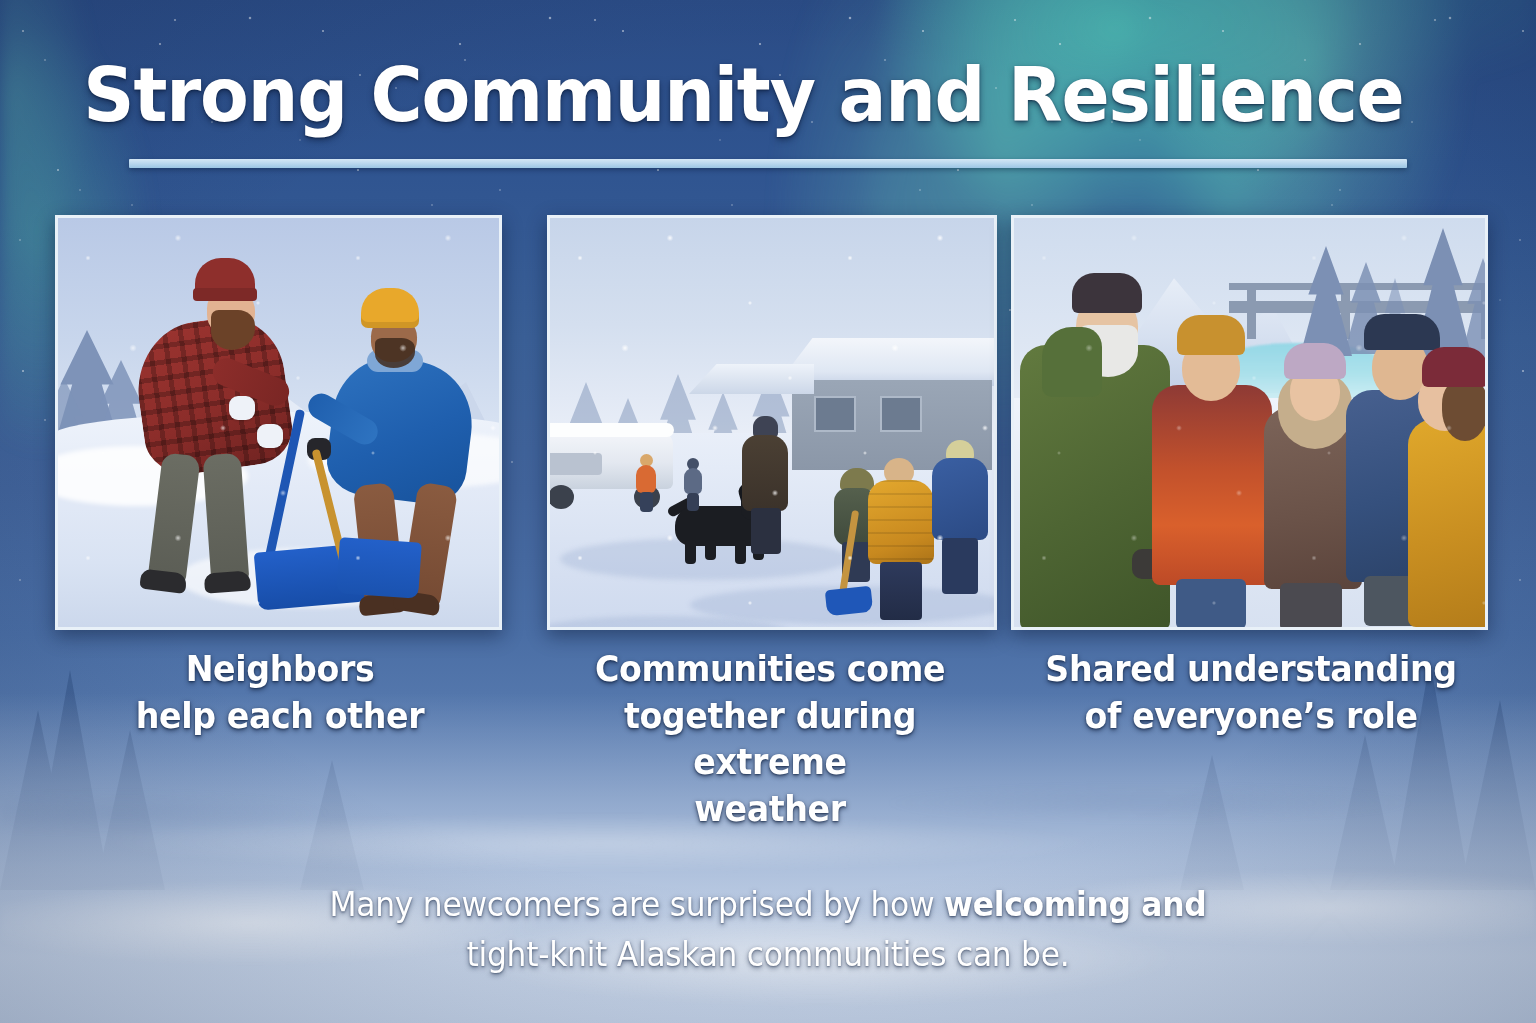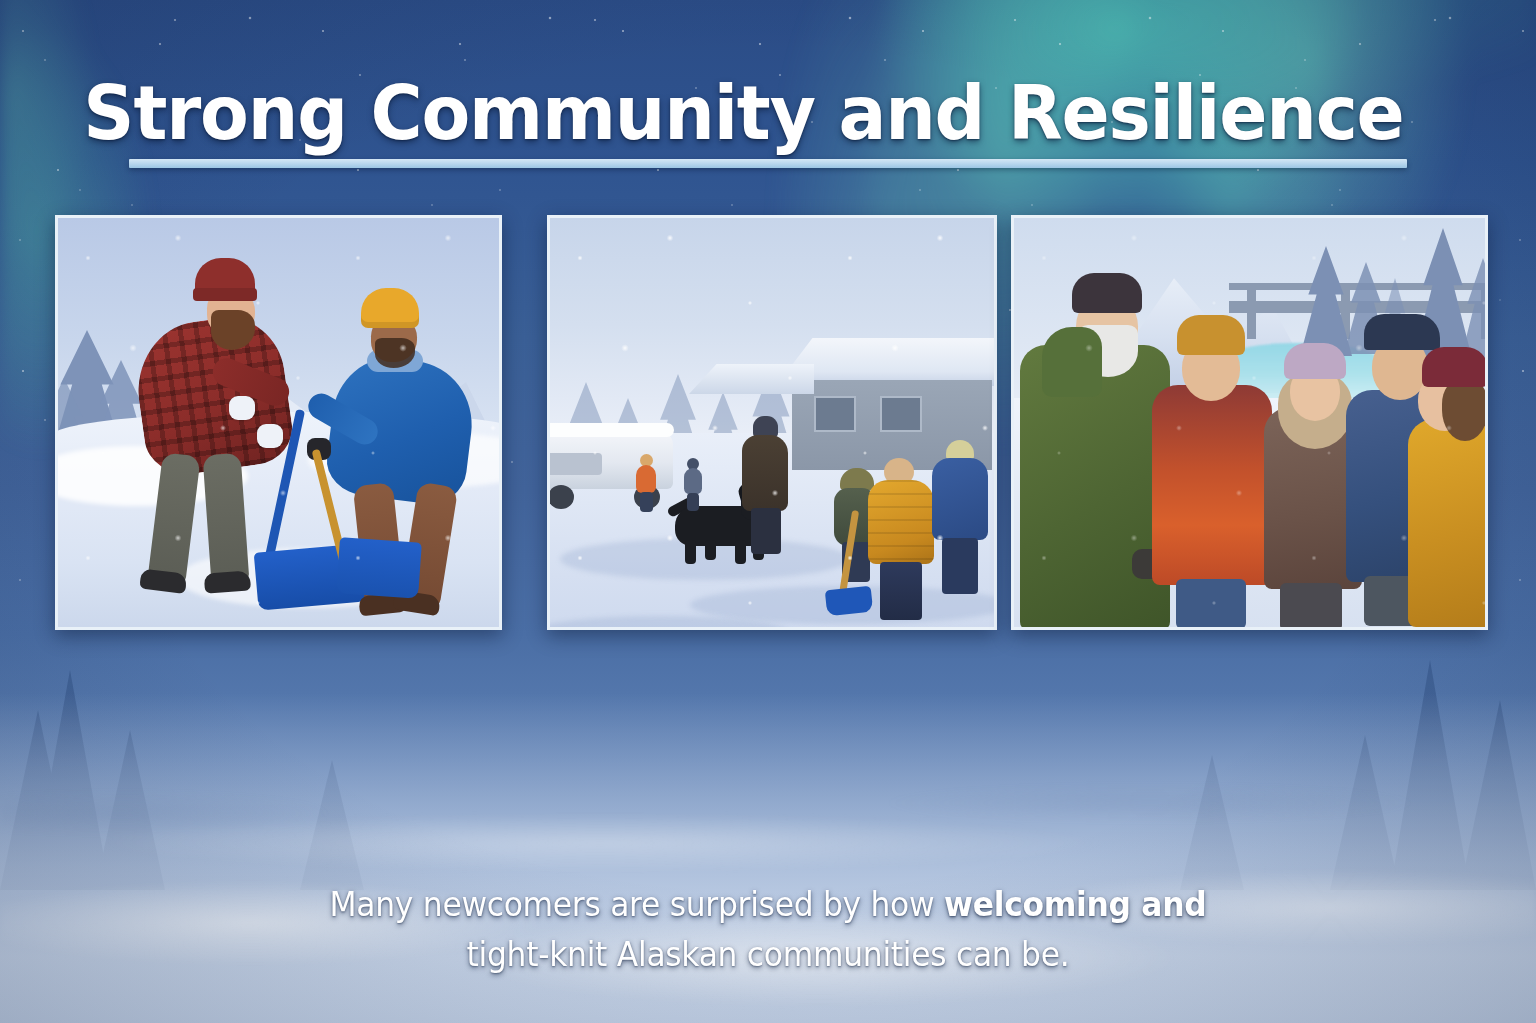--- a/index.html
+++ b/index.html
@@ -101,21 +101,21 @@
     filter:blur(3px);
   }
   
   .bg-vignette{
     position:absolute; inset:0;
     background:radial-gradient(ellipse 1150px 760px at 50% 46%, rgba(0,0,0,0) 55%, rgba(10,26,56,.22) 100%);
   }
 
   
   .title-wrap{
-    position:absolute; left:0; top:76px; width:1487px;
+    position:absolute; left:0; top:58px; width:1487px;
     text-align:center;
   }
   .title{
     font-family:"DejaVu Sans", sans-serif;
     font-weight:bold;
     font-size:74px;
     letter-spacing:-1.2px;
     color:#ffffff;
     line-height:1.0;
     text-shadow:0 3px 7px rgba(10,26,56,.55), 0 1px 2px rgba(10,26,56,.6);
@@ -660,19 +660,34 @@
           <div class="head" style="left:10px; top:66px; width:54px; height:58px; background:#e7c0a0;"></div>
           <div class="hair" style="left:34px; top:72px; width:46px; height:62px; background:#6d4c33;"></div>
           <div class="beanie" style="left:14px; top:40px; width:66px; height:40px; background:#7b2b39;"></div>
         </div>
 
         <div class="snowdots"></div>
       </div>
     </div>
   </div>
 
+  <div class="captions">
+    <div class="caption" id="caption-1">
+      <div>Neighbors</div>
+      <div>help each other</div>
+    </div>
+    <div class="caption" id="caption-2">
+      <div>Communities come</div>
+      <div>together during extreme</div>
+      <div>weather</div>
+    </div>
+    <div class="caption" id="caption-3">
+      <div>Shared understanding</div>
+      <div>of everyone’s role</div>
+    </div>
+  </div>
 
   <div class="footer">
     <div><span>Many newcomers are surprised by how </span><b>welcoming and</b></div>
     <div>tight-knit Alaskan communities can be.</div>
   </div>
 
 </div>
 
 </body></html>

